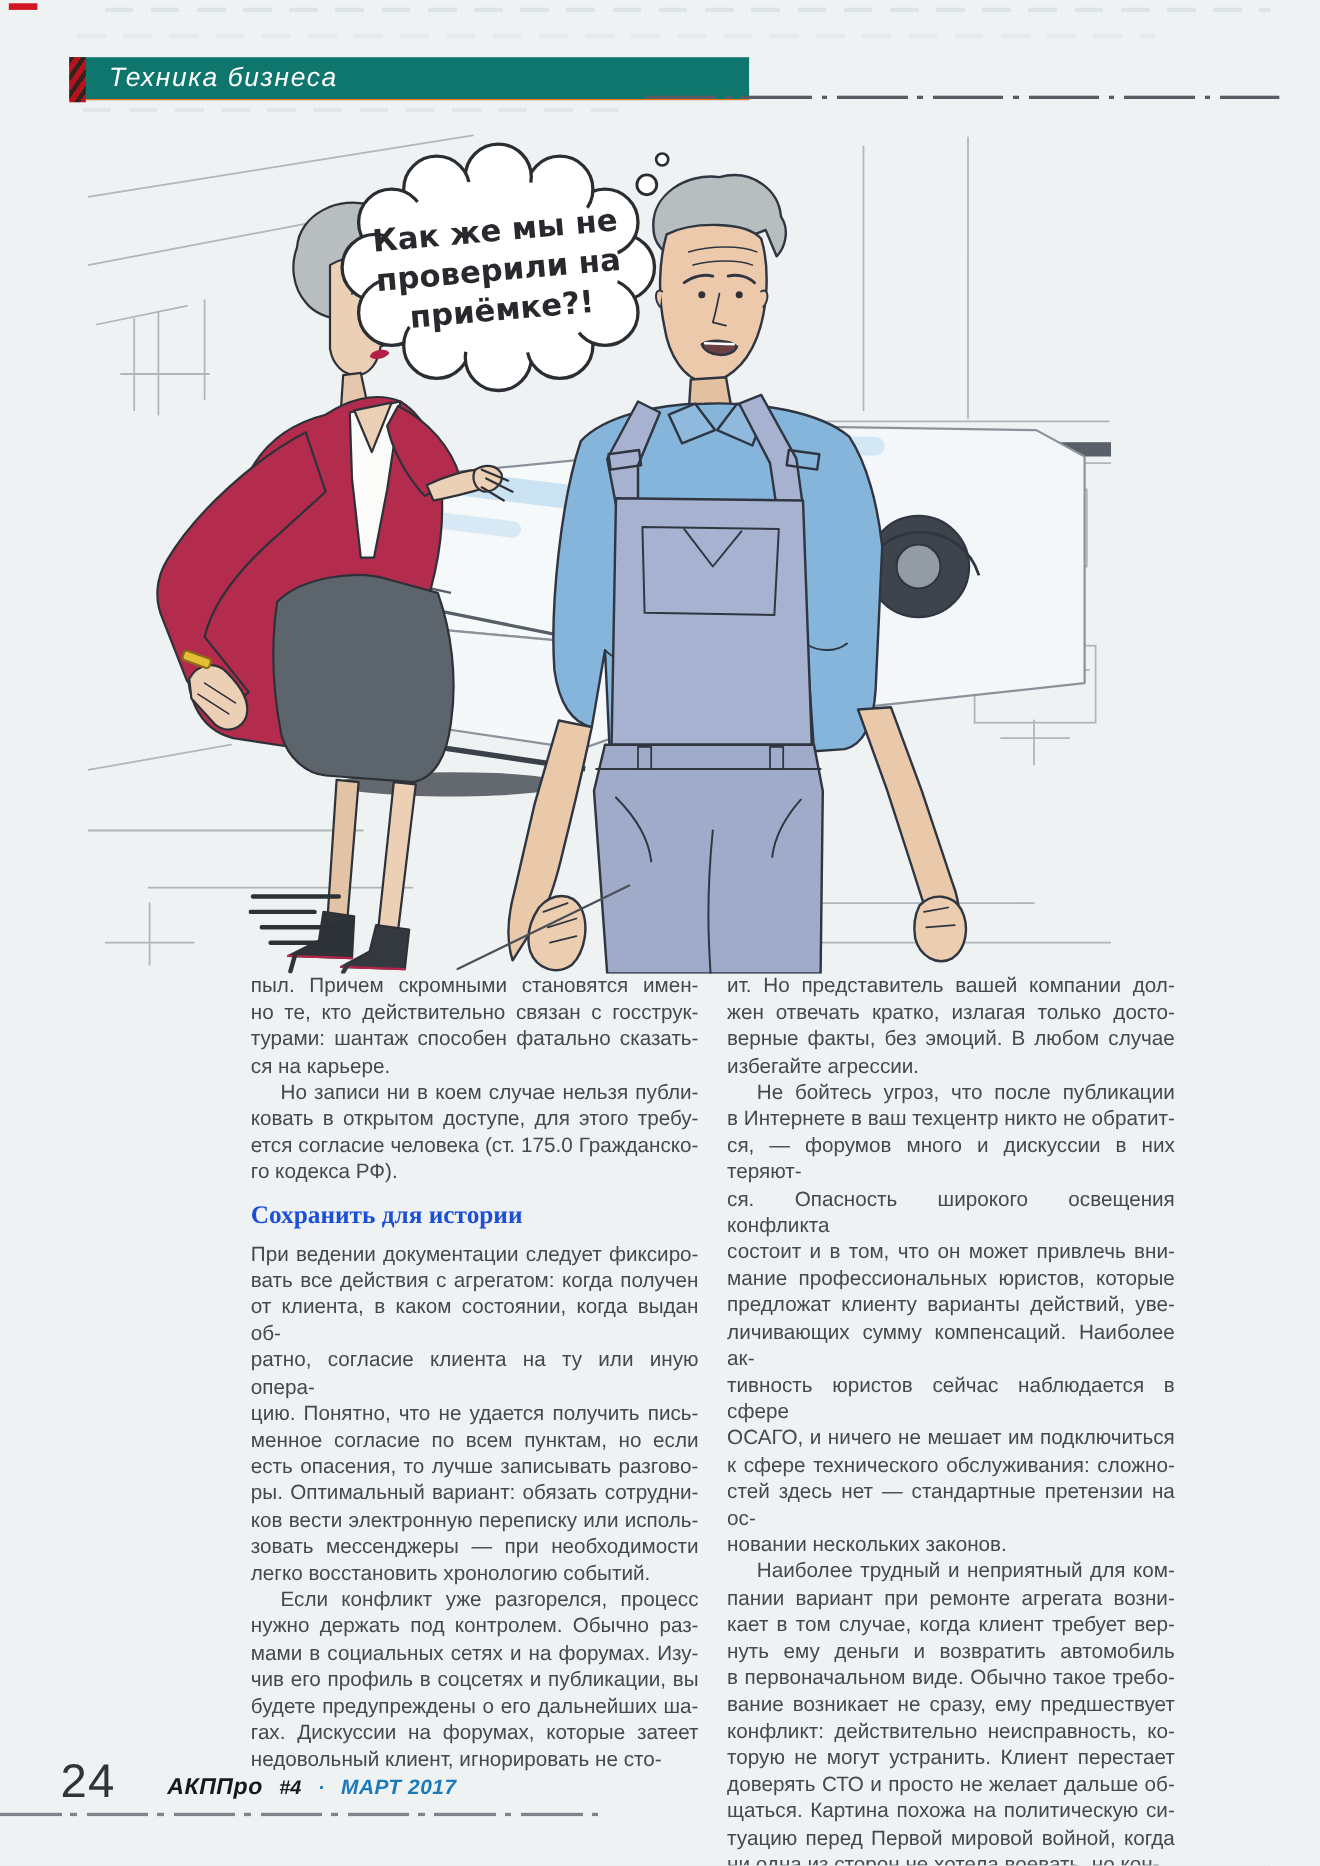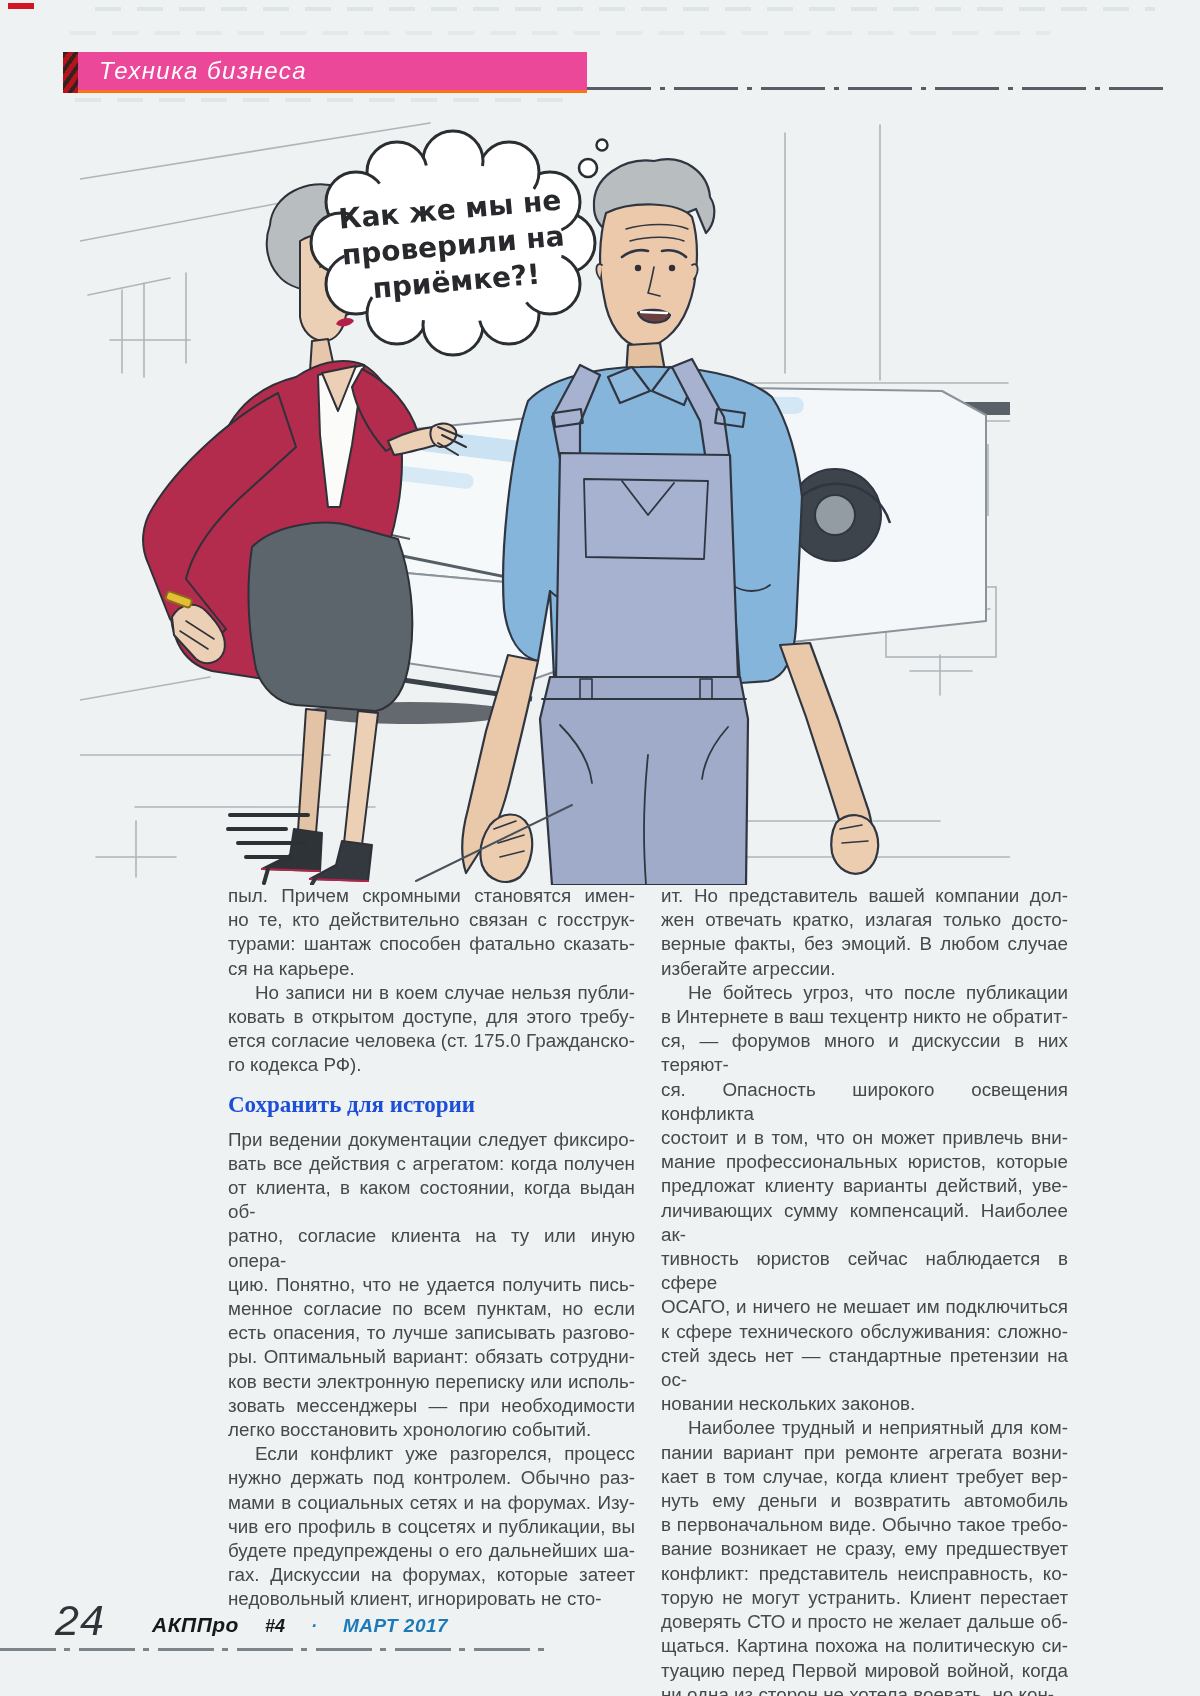--- a/index.html
+++ b/index.html
@@ -8,42 +8,42 @@
 
   
   .red-corner{position:absolute;left:8px;top:3px;width:26px;height:6px;background:#d11522;}
   .dash-row{position:absolute;height:4px;
         background:repeating-linear-gradient(90deg,#dde4e6 0 26px,transparent 26px 42px);}
   .dash-row.r1{left:95px;top:7px;width:1060px;}
   .dash-row.r2{left:70px;top:31px;width:980px;opacity:.6;}
   .dash-row.r3{left:75px;top:98px;width:500px;opacity:.8;}
 
   
-  .banner{position:absolute;left:63px;top:52px;width:524px;height:38px;background:#ec4899;
-        color:#fff;display:flex;align-items:center;border-bottom:3px solid #f97316;}
+  .banner{position:absolute;left:63px;top:52px;width:618px;height:38px;background:#0f766e;
+        color:#fff;display:flex;align-items:center;border-bottom:1px solid #f97316;}
   .banner .hatch{position:absolute;left:0;top:0;bottom:-3px;width:15px;
         background:repeating-linear-gradient(125deg,#32231f 0 4px,#b8121c 4px 9px);}
   .banner .label{margin-left:36px;font-style:italic;font-size:24px;letter-spacing:1.5px;}
   .banner-rule{position:absolute;left:587px;top:87px;width:576px;height:3px;
         background:repeating-linear-gradient(90deg,#575d62 0 64px,transparent 64px 73px,#575d62 73px 78px,transparent 78px 87px);}
 
   
   .illu{position:absolute;left:80px;top:115px;width:930px;height:770px;}
 
   
   .article{position:absolute;left:228px;top:884px;width:840px;display:flex;gap:26px;}
   .col{width:407px;}
   .line{font-size:18.8px;line-height:24.2px;color:#45494c;text-align:justify;text-align-last:justify;}
   .line.last{text-align-last:left;}
   .line.indent{text-indent:27px;}
   .sec-heading{margin:14px 0 10px 0;font-size:23px;line-height:26px;color:#1d4ed8;font-weight:bold;font-family:Liberation Serif, serif;}
 
   
-  .page-num{position:absolute;left:55px;top:1596px;font-size:43px;color:#2f3438;letter-spacing:1px;font-style:italic;}
-  .imprint{position:absolute;left:152px;top:1613px;display:flex;gap:26px;align-items:baseline;
+  .page-num{position:absolute;left:55px;top:1596px;font-size:43px;color:#2f3438;letter-spacing:1px;}
+  .imprint{position:absolute;left:152px;top:1613px;display:flex;gap:15px;align-items:baseline;
         font-style:italic;font-weight:bold;color:#16181a;}
   .imprint .logo{font-size:21px;letter-spacing:.5px;}
   .imprint .issue{font-size:18px;}
   .imprint .sep{font-size:18px;color:#1d7ab8;}
   .imprint .date{font-size:19px;color:#1d7ab8;letter-spacing:.5px;}
   .footer-rule{position:absolute;left:0;top:1648px;width:545px;height:3px;
         background:repeating-linear-gradient(90deg,#7e858a 0 56px,transparent 56px 64px,#7e858a 64px 70px,transparent 70px 79px);}
 
   .bubble-line{font-family:"DejaVu Sans",sans-serif;font-weight:700;font-size:28px;fill:#27292d;}
 </style>
@@ -269,21 +269,21 @@
           <div class="line">стей здесь нет — стандартные претензии на ос-</div>
           <div class="line last">новании нескольких законов.</div>
         </div>
         <div class="para">
           <div class="line indent">Наиболее трудный и неприятный для ком-</div>
           <div class="line">пании вариант при ремонте агрегата возни-</div>
           <div class="line">кает в том случае, когда клиент требует вер-</div>
           <div class="line">нуть ему деньги и возвратить автомобиль</div>
           <div class="line">в первоначальном виде. Обычно такое требо-</div>
           <div class="line">вание возникает не сразу, ему предшествует</div>
-          <div class="line">конфликт: представитель неисправность, ко-</div>
+          <div class="line">конфликт: действительно неисправность, ко-</div>
           <div class="line">торую не могут устранить. Клиент перестает</div>
           <div class="line">доверять СТО и просто не желает дальше об-</div>
           <div class="line">щаться. Картина похожа на политическую си-</div>
           <div class="line">туацию перед Первой мировой войной, когда</div>
           <div class="line last">ни одна из сторон не хотела воевать, но кон-</div>
         </div>
       </section>
   </main>
 
   <footer>

